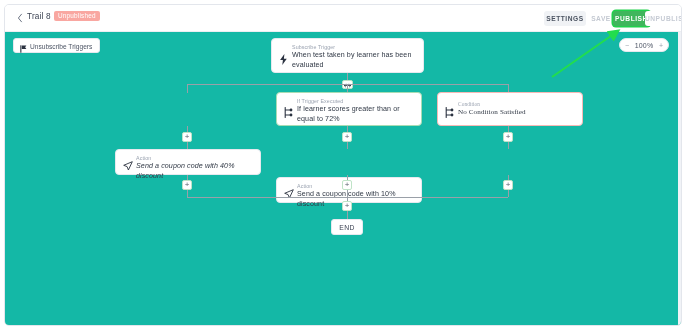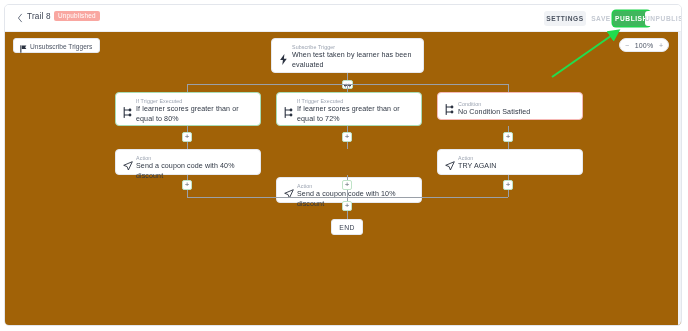--- a/index.html
+++ b/index.html
@@ -42,21 +42,21 @@
   .btn-save{left:583px;width:26px;color:#c3c8d1;background:#ffffff;}
   .btn-publish{
     left:608px;width:37px;color:#ffffff;background:#3fb65c;
     box-shadow:0 0 0 1.5px #21d04d;
   }
   .btn-unpublish{left:640px;width:42px;color:#c6cbd4;background:#ffffff;}
 
   
   .canvas{
     position:absolute;left:0;top:27px;width:100%;height:295px;
-    background:#a16207;overflow:hidden;
+    background:#14b8a6;overflow:hidden;
   }
   .unsub-btn{
     position:absolute;left:8px;top:6px;height:15px;
     padding:0 7px 0 16px;line-height:15px;
     background:#ffffff;border:1px solid #e5e8ee;border-radius:3px;
     font-size:6.6px;color:#4e5666;box-sizing:border-box;
   }
   .unsub-icon{
     position:absolute;left:6px;top:4px;width:7px;height:7px;color:#2f3542;
   }
@@ -181,93 +181,73 @@
             <path d="M0.2 2.5 H6.8 M1.6 1.1 L0.2 2.5 L1.6 3.9 M5.4 1.1 L6.8 2.5 L5.4 3.9" stroke="#2b3240" stroke-width="0.8" fill="none" stroke-linecap="round"></path>
           </svg>
       </i>
     </div>
 
     <div class="line hline" style="left:182px;top:52px;width:321px;"></div>
     <div class="line vline" style="left:182px;top:52px;height:9px;"></div>
     <div class="line vline" style="left:342px;top:52px;height:9px;"></div>
     <div class="line vline" style="left:503px;top:52px;height:9px;"></div>
 
-    <div class="node green" style="left:110px;top:60px;width:146px;height:34px;">
+
+    <div class="node green" style="left:271px;top:60px;width:146px;height:34px;">
       <span class="node-icon">
         <svg width="9" height="11" viewBox="0 0 9 11">
             <path d="M1.2 0.5 V10.5 M1.2 3 H6 M1.2 8 H6" stroke="#2b3240" stroke-width="1.1" fill="none" stroke-linecap="round"></path>
             <circle cx="7" cy="3" r="1.4" fill="#2b3240"></circle>
             <circle cx="7" cy="8" r="1.4" fill="#2b3240"></circle>
           </svg>
       </span>
       <div class="node-kicker" style="top:5px;">If Trigger Executed</div>
-      <div class="node-text" style="top:12px;">If learner scores greater than or equal to 80%</div>
-    </div>
-
-    <div class="node green" style="left:271px;top:60px;width:146px;height:34px;">
+      <div class="node-text" style="top:12px;">If learner scores greater than or equal to 72%</div>
+    </div>
+
+    <div class="node red" style="left:432px;top:60px;width:146px;height:34px;font-family:Liberation Serif, serif;">
       <span class="node-icon">
         <svg width="9" height="11" viewBox="0 0 9 11">
             <path d="M1.2 0.5 V10.5 M1.2 3 H6 M1.2 8 H6" stroke="#2b3240" stroke-width="1.1" fill="none" stroke-linecap="round"></path>
             <circle cx="7" cy="3" r="1.4" fill="#2b3240"></circle>
             <circle cx="7" cy="8" r="1.4" fill="#2b3240"></circle>
           </svg>
       </span>
-      <div class="node-kicker" style="top:5px;">If Trigger Executed</div>
-      <div class="node-text" style="top:12px;">If learner scores greater than or equal to 72%</div>
-    </div>
-
-    <div class="node red" style="left:432px;top:60px;width:146px;height:28px;">
-      <span class="node-icon">
-        <svg width="9" height="11" viewBox="0 0 9 11">
-            <path d="M1.2 0.5 V10.5 M1.2 3 H6 M1.2 8 H6" stroke="#2b3240" stroke-width="1.1" fill="none" stroke-linecap="round"></path>
-            <circle cx="7" cy="3" r="1.4" fill="#2b3240"></circle>
-            <circle cx="7" cy="8" r="1.4" fill="#2b3240"></circle>
-          </svg>
-      </span>
       <div class="node-kicker" style="top:8px;">Condition</div>
       <div class="node-text" style="top:15px;">No Condition Satisfied</div>
     </div>
 
     <div class="line vline" style="left:182px;top:94px;height:23px;"></div>
     <div class="line vline" style="left:342px;top:94px;height:23px;"></div>
     <div class="line vline" style="left:503px;top:94px;height:23px;"></div>
 
     <div class="plus" style="left:177px;top:100px;">+</div>
     <div class="plus" style="left:337px;top:100px;">+</div>
     <div class="plus" style="left:498px;top:100px;">+</div>
 
     <div class="node" style="left:110px;top:117px;width:146px;height:26px;">
       <span class="node-icon">
         <svg width="10" height="10" viewBox="0 0 10 10">
             <path d="M9.3 0.7 L0.7 4.3 L4.1 5.6 L5.4 9 Z" fill="none" stroke="#2b3240" stroke-width="0.9" stroke-linejoin="round"></path>
           </svg>
       </span>
       <div class="node-kicker" style="top:5px;">Action</div>
-      <div class="node-text" style="top:12px;">Send a coupon code with 40% discount</div>
+      <div class="node-text" style="top:12px;font-style:italic;">Send a coupon code with 40% discount</div>
     </div>
 
     <div class="node" style="left:271px;top:117px;width:146px;height:26px;margin-top:28px;">
       <span class="node-icon">
         <svg width="10" height="10" viewBox="0 0 10 10">
             <path d="M9.3 0.7 L0.7 4.3 L4.1 5.6 L5.4 9 Z" fill="none" stroke="#2b3240" stroke-width="0.9" stroke-linejoin="round"></path>
           </svg>
       </span>
       <div class="node-kicker" style="top:5px;">Action</div>
       <div class="node-text" style="top:12px;">Send a coupon code with 10% discount</div>
     </div>
 
-    <div class="node" style="left:432px;top:117px;width:146px;height:26px;">
-      <span class="node-icon">
-        <svg width="10" height="10" viewBox="0 0 10 10">
-            <path d="M9.3 0.7 L0.7 4.3 L4.1 5.6 L5.4 9 Z" fill="none" stroke="#2b3240" stroke-width="0.9" stroke-linejoin="round"></path>
-          </svg>
-      </span>
-      <div class="node-kicker" style="top:5px;">Action</div>
-      <div class="node-text" style="top:12px;">TRY AGAIN</div>
-    </div>
 
     <div class="line vline" style="left:182px;top:143px;height:22px;"></div>
     <div class="line vline" style="left:342px;top:143px;height:22px;"></div>
     <div class="line vline" style="left:503px;top:143px;height:22px;"></div>
 
     <div class="plus" style="left:177px;top:148px;">+</div>
     <div class="plus" style="left:337px;top:148px;">+</div>
     <div class="plus" style="left:498px;top:148px;">+</div>
 
     <div class="line hline" style="left:182px;top:165px;width:321px;"></div>

